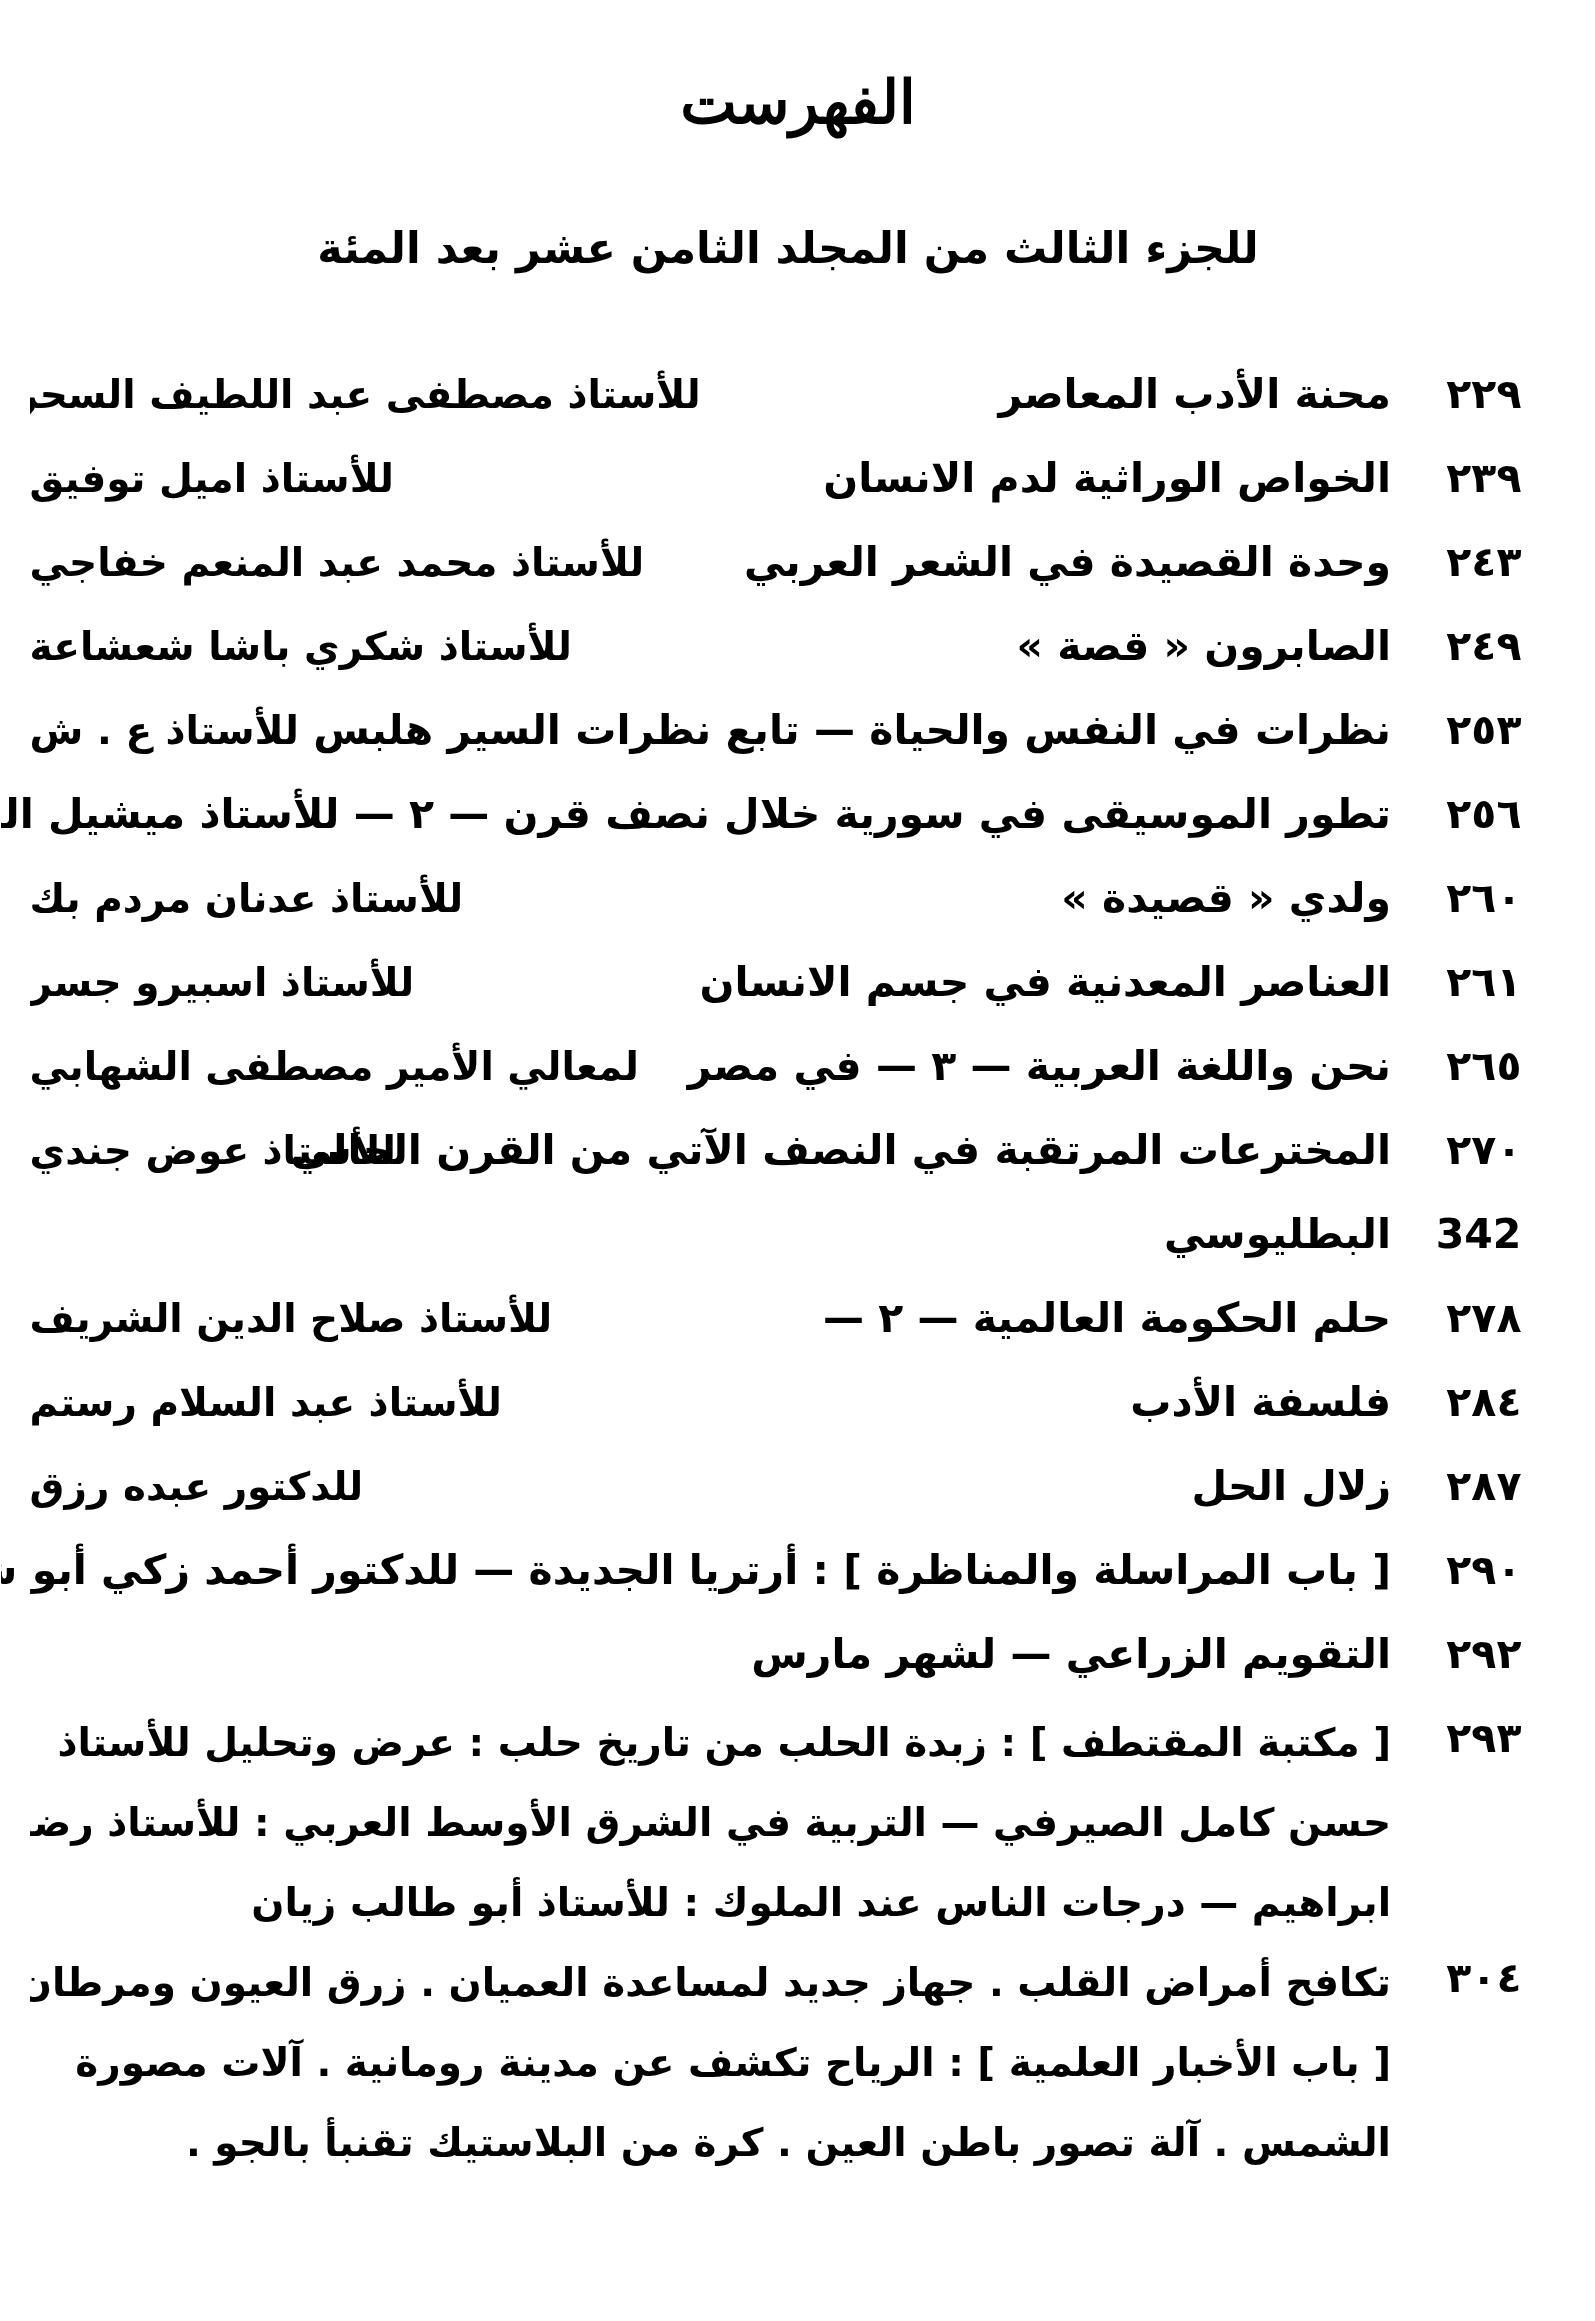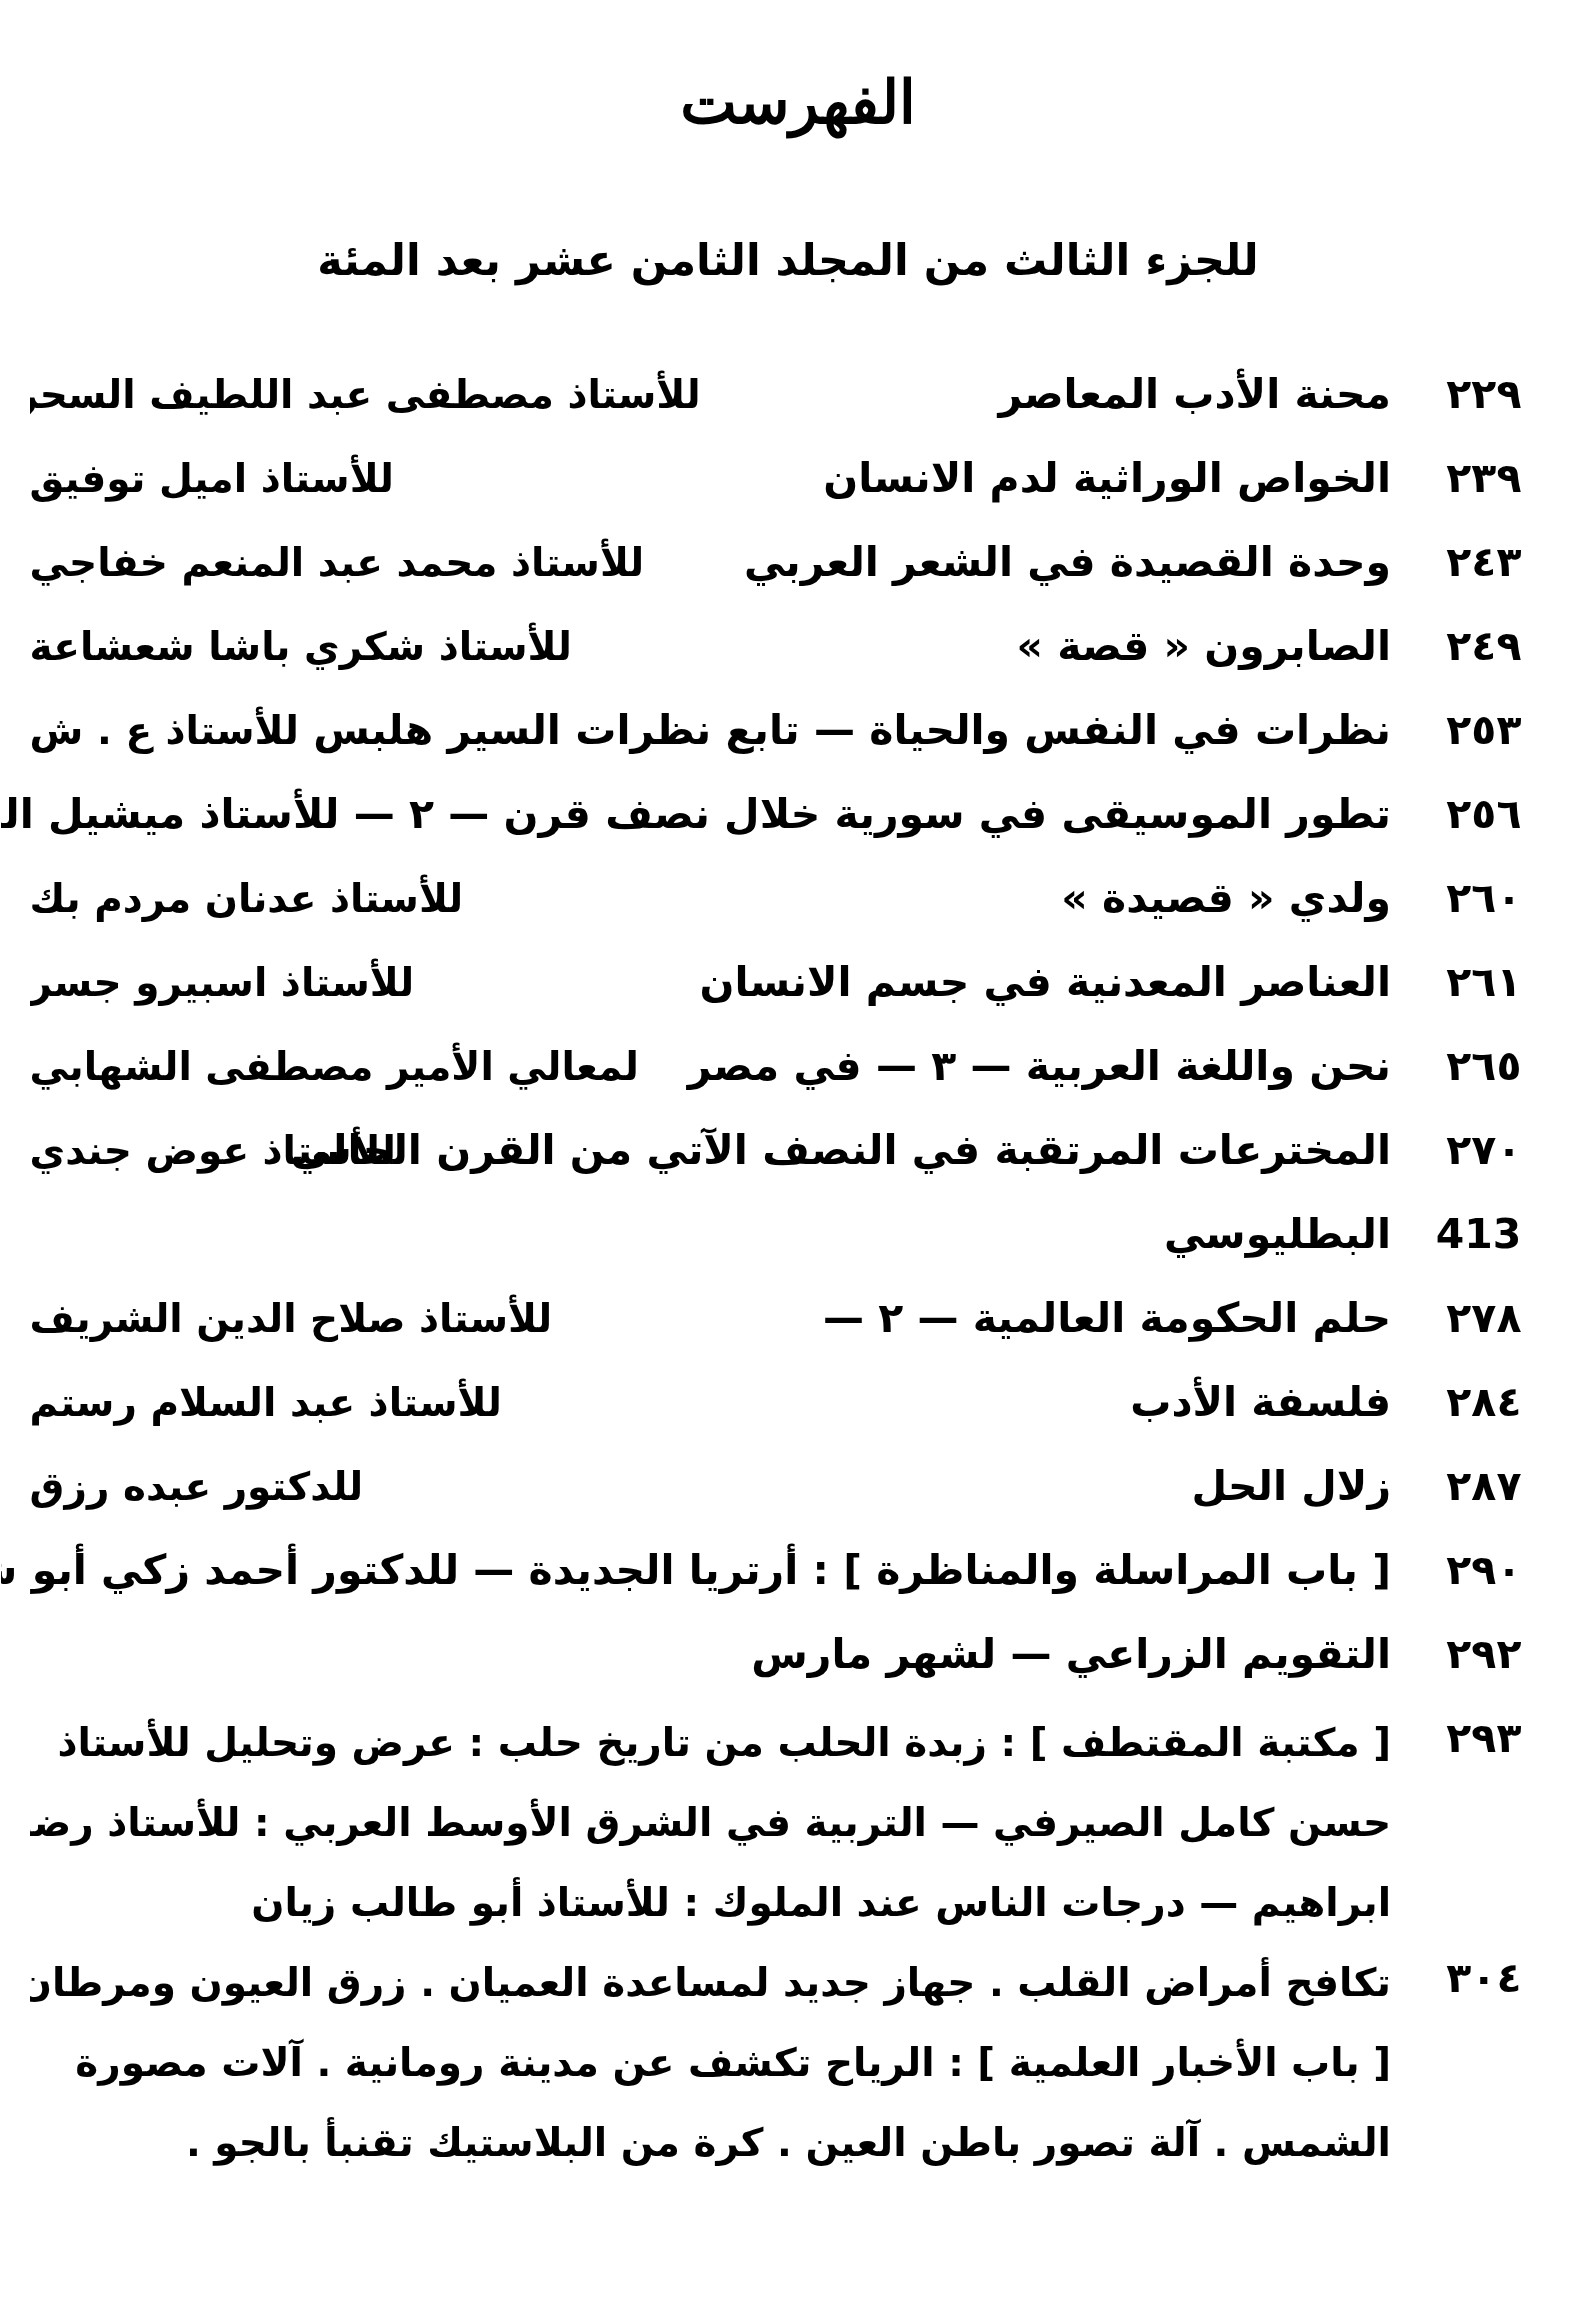--- a/index.html
+++ b/index.html
@@ -30,21 +30,21 @@
       width: 1596px;
       text-align: center;
       font-family: "DejaVu Serif", "Liberation Serif", serif;
       font-size: 60px;
       font-weight: bold;
       line-height: 131px;
       letter-spacing: 1.9px;
     }
     .subtitle {
       position: absolute;
-      top: 228px;
+      top: 216px;
       left: 0;
       width: 1576px;
       text-align: center;
       font-size: 43px;
       font-weight: bold;
       line-height: 65px;
     }
     .toc {
       position: absolute;
       top: 359px;
@@ -187,21 +187,21 @@
 
     <li class="entry">
       <span class="page-num">٢٧٠</span>
       <div class="entry-body">
         <span class="entry-title">المخترعات المرتقبة في النصف الآتي من القرن الحالي</span>
         <span class="entry-author tight">للأستاذ عوض جندي</span>
       </div>
     </li>
 
     <li class="entry">
-      <span class="page-num">413</span>
+      <span class="page-num">342</span>
       <div class="entry-body">
         <span class="entry-title">البطليوسي</span>
       </div>
     </li>
 
     <li class="entry">
       <span class="page-num">٢٧٨</span>
       <div class="entry-body">
         <span class="entry-title">حلم الحكومة العالمية — ٢ —</span>
         <span class="entry-author">للأستاذ صلاح الدين الشريف</span>

